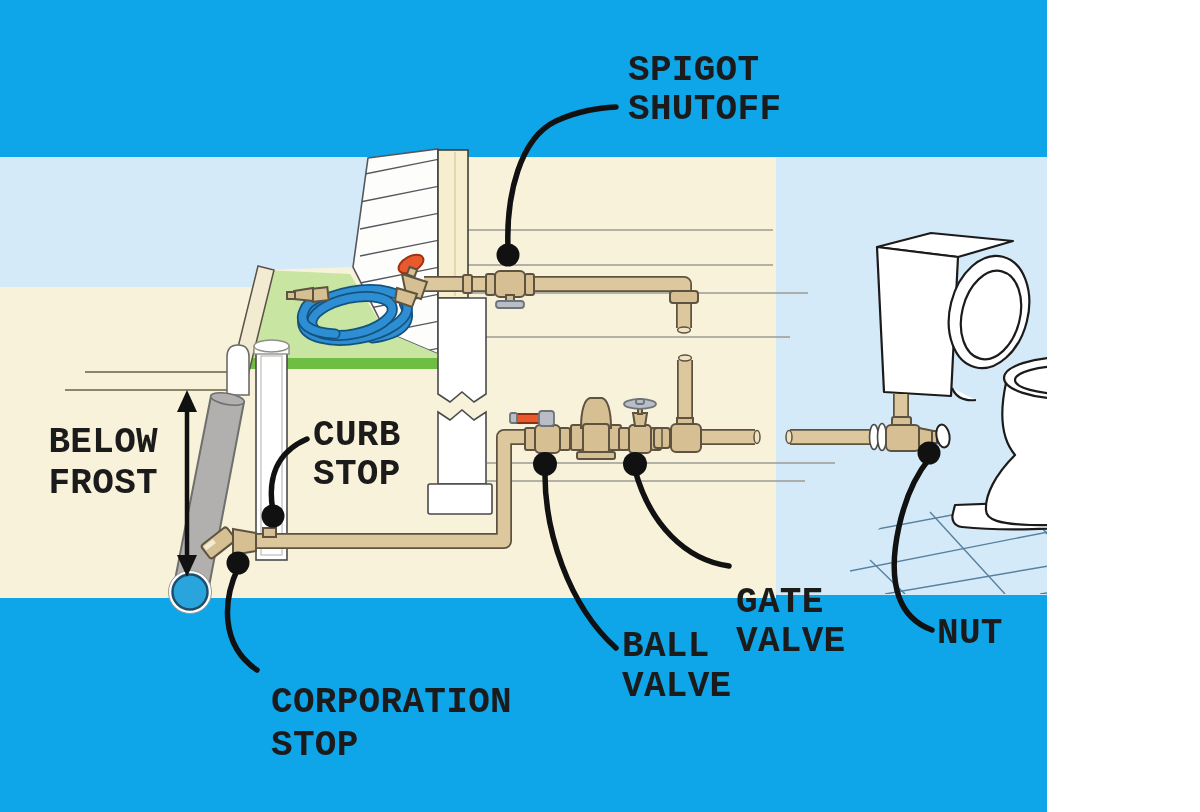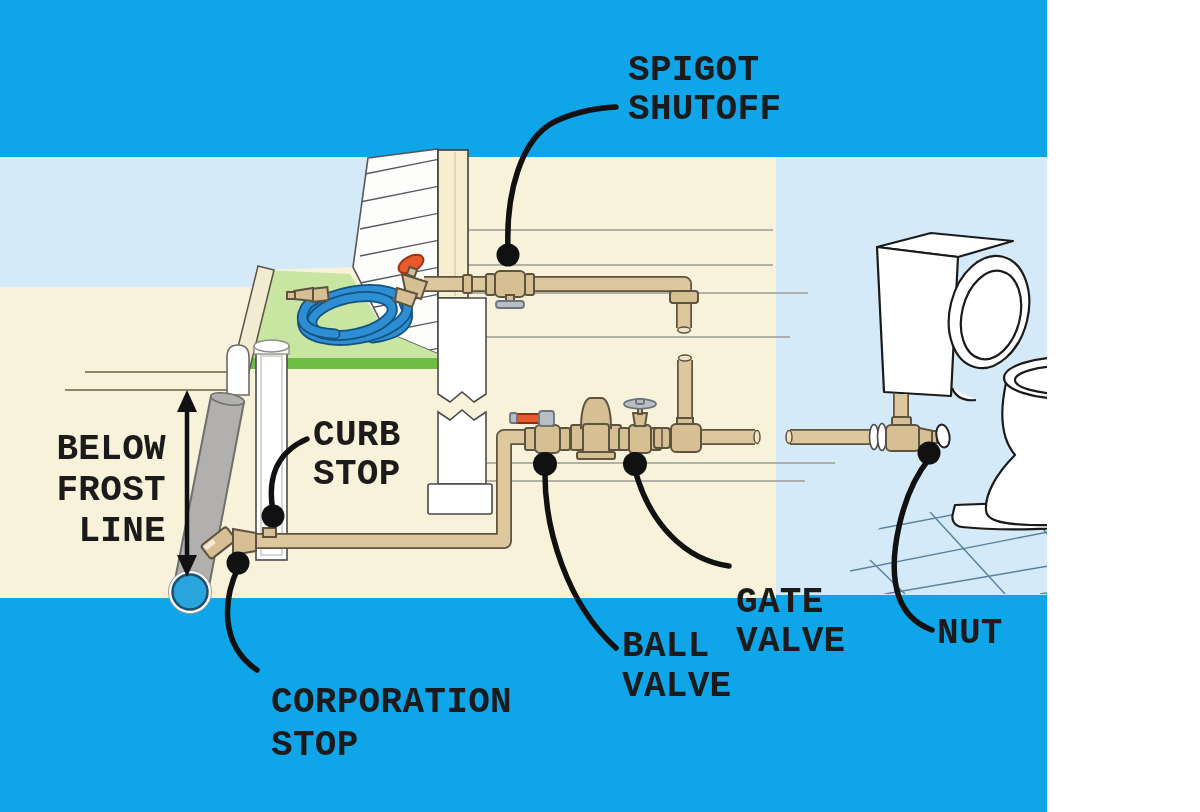--- a/index.html
+++ b/index.html
@@ -262,24 +262,23 @@
     <path class="leader" d="M929,459 C902,492 886,560 899,597 C905,614 916,624 932,630"></path>
     <circle class="dot" cx="929" cy="453" r="11.5"></circle>
   </g>
 </svg>
 
   <div class="label lh39" style="left:628px;top:51px;">
     <span class="line">SPIGOT</span>
     <span class="line">SHUTOFF</span>
   </div>
 
-  <div class="label lh41 right" style="left:8px;top:422px;width:158px;margin-top:7px;">
+  <div class="label lh41 right" style="left:0px;top:422px;width:158px;">
     <span class="line">BELOW</span>
     <span class="line">FROST</span>
-    <span class="line">LINE</span>
   </div>
 
   <div class="label lh39" style="left:313px;top:416px;">
     <span class="line">CURB</span>
     <span class="line">STOP</span>
   </div>
 
   <div class="label lh43" style="left:271px;top:637px;margin-top:44px;">
     <span class="line">CORPORATION</span>
     <span class="line">STOP</span>

